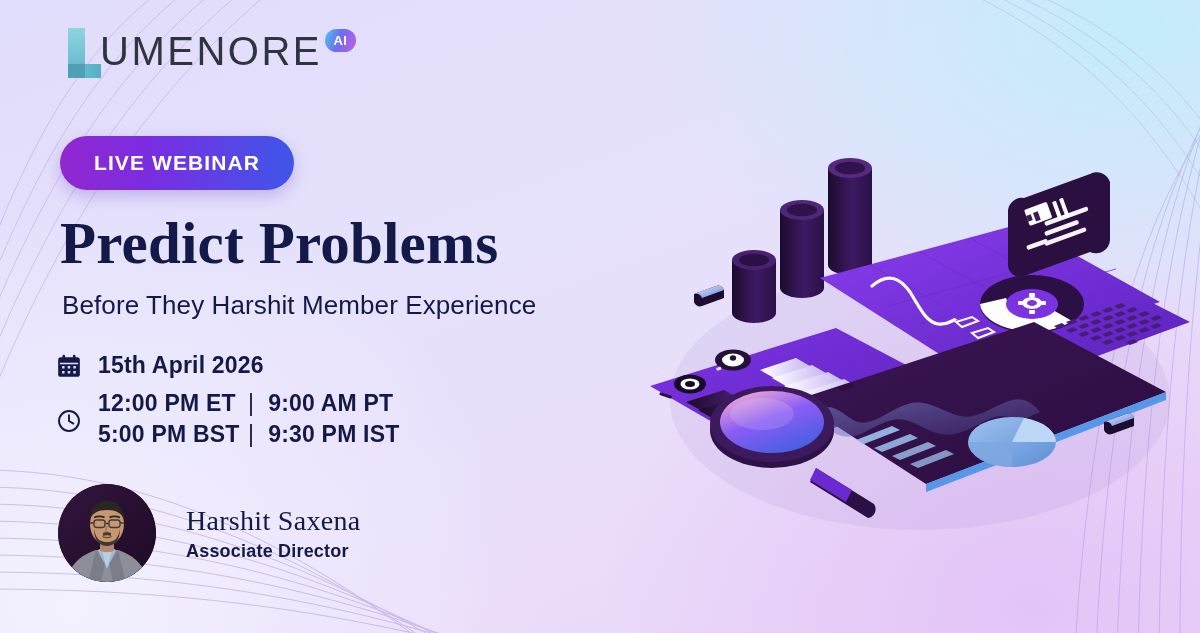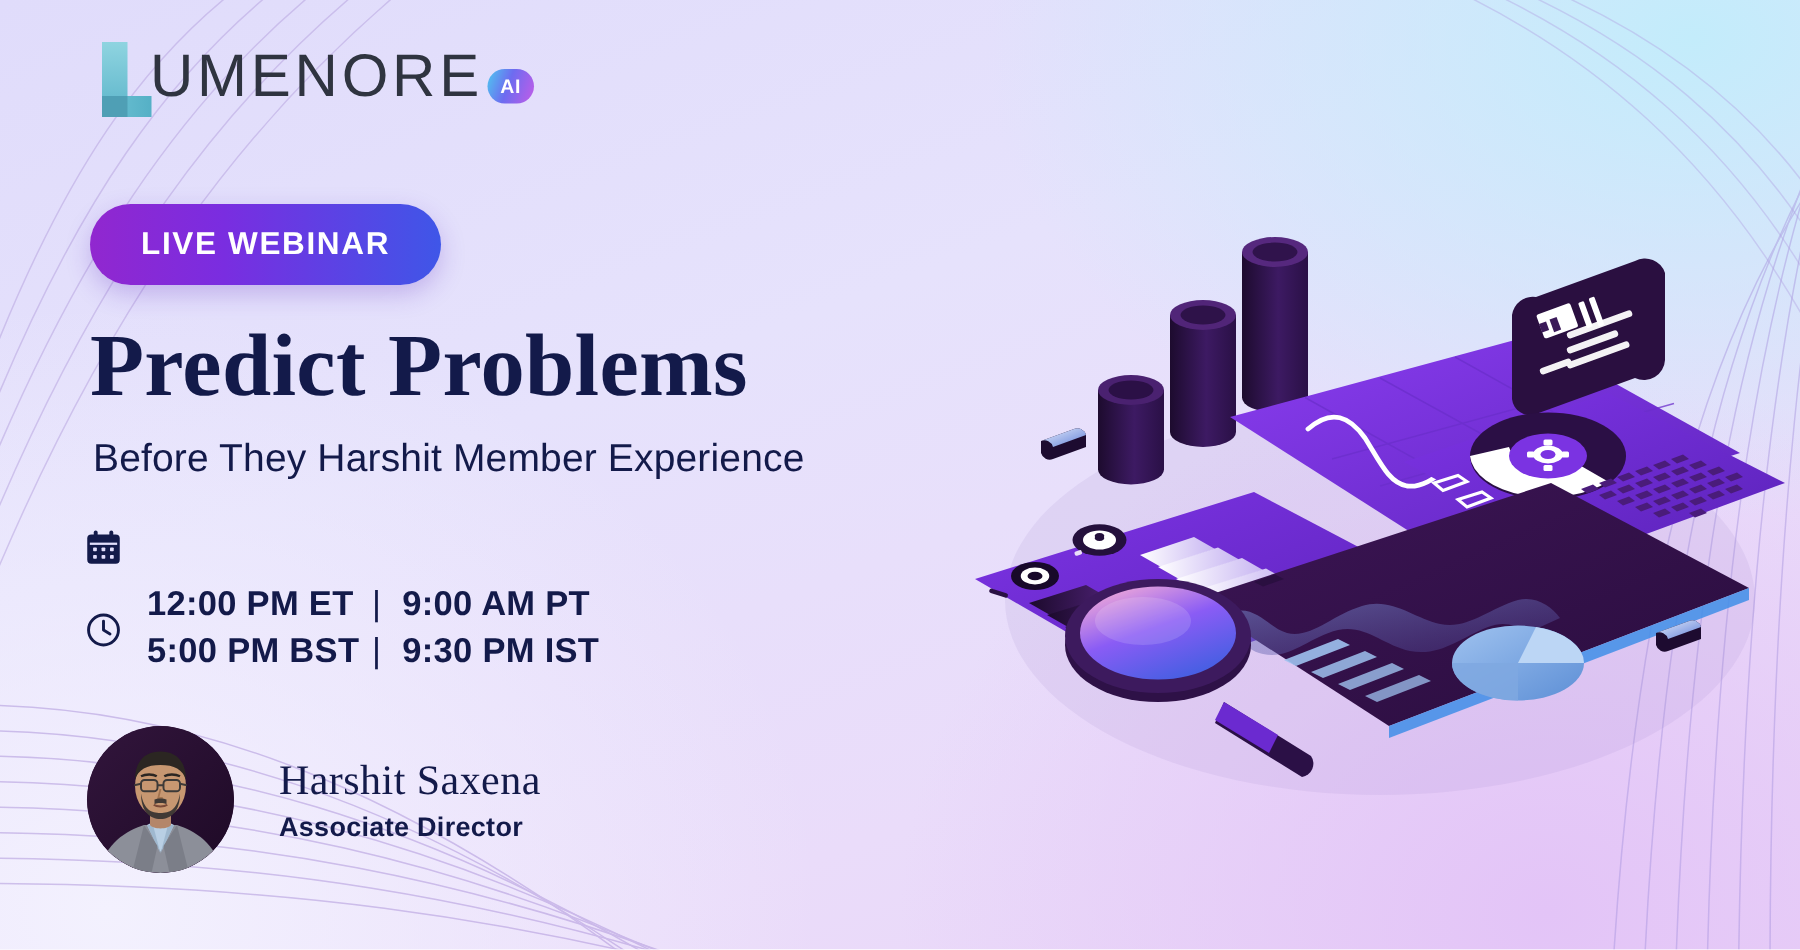--- a/index.html
+++ b/index.html
@@ -57,21 +57,21 @@
     font-family: "Liberation Sans", sans-serif;
     font-size: 40px;
     letter-spacing: 2.5px;
     color: #2f3440;
     line-height: 50px;
     margin-left: -2px;
     font-weight: 400;
   }
   .logo-ai {
     margin-left: 3px;
-    margin-top: 20px;
+    margin-top: 3px;
     width: 31px; height: 23px;
     border-radius: 12px;
     background: linear-gradient(110deg, #4ec8f0 0%, #6d6cf0 45%, #c25ce8 100%);
     color: #fff;
     font-size: 13px;
     font-weight: bold;
     display: flex;
     align-items: center;
     justify-content: center;
     letter-spacing: 0.5px;
@@ -259,20 +259,21 @@
           <g fill="#e2defb">
             <rect x="5.6" y="12" width="2.3" height="2.3" rx="0.5"></rect>
             <rect x="10.8" y="12" width="2.3" height="2.3" rx="0.5"></rect>
             <rect x="16" y="12" width="2.3" height="2.3" rx="0.5"></rect>
             <rect x="5.6" y="16.6" width="2.3" height="2.3" rx="0.5"></rect>
             <rect x="10.8" y="16.6" width="2.3" height="2.3" rx="0.5"></rect>
             <rect x="16" y="16.6" width="2.3" height="2.3" rx="0.5"></rect>
           </g>
         </svg>
       </span>
+      <span class="date-text">15th April 2026</span>
     </div>
 
     <div class="time-block">
       <span class="sched-icon" style="margin-top:4px;">
         <svg width="26" height="26" viewBox="0 0 24 24" fill="none" stroke="#131a4a" stroke-width="1.8" xmlns="http://www.w3.org/2000/svg">
           <circle cx="12" cy="12" r="9.2"></circle>
           <path d="M12 6.6 V12 L16 14.4" stroke-linecap="round" stroke-linejoin="round"></path>
         </svg>
       </span>
       <span class="time-lines">

